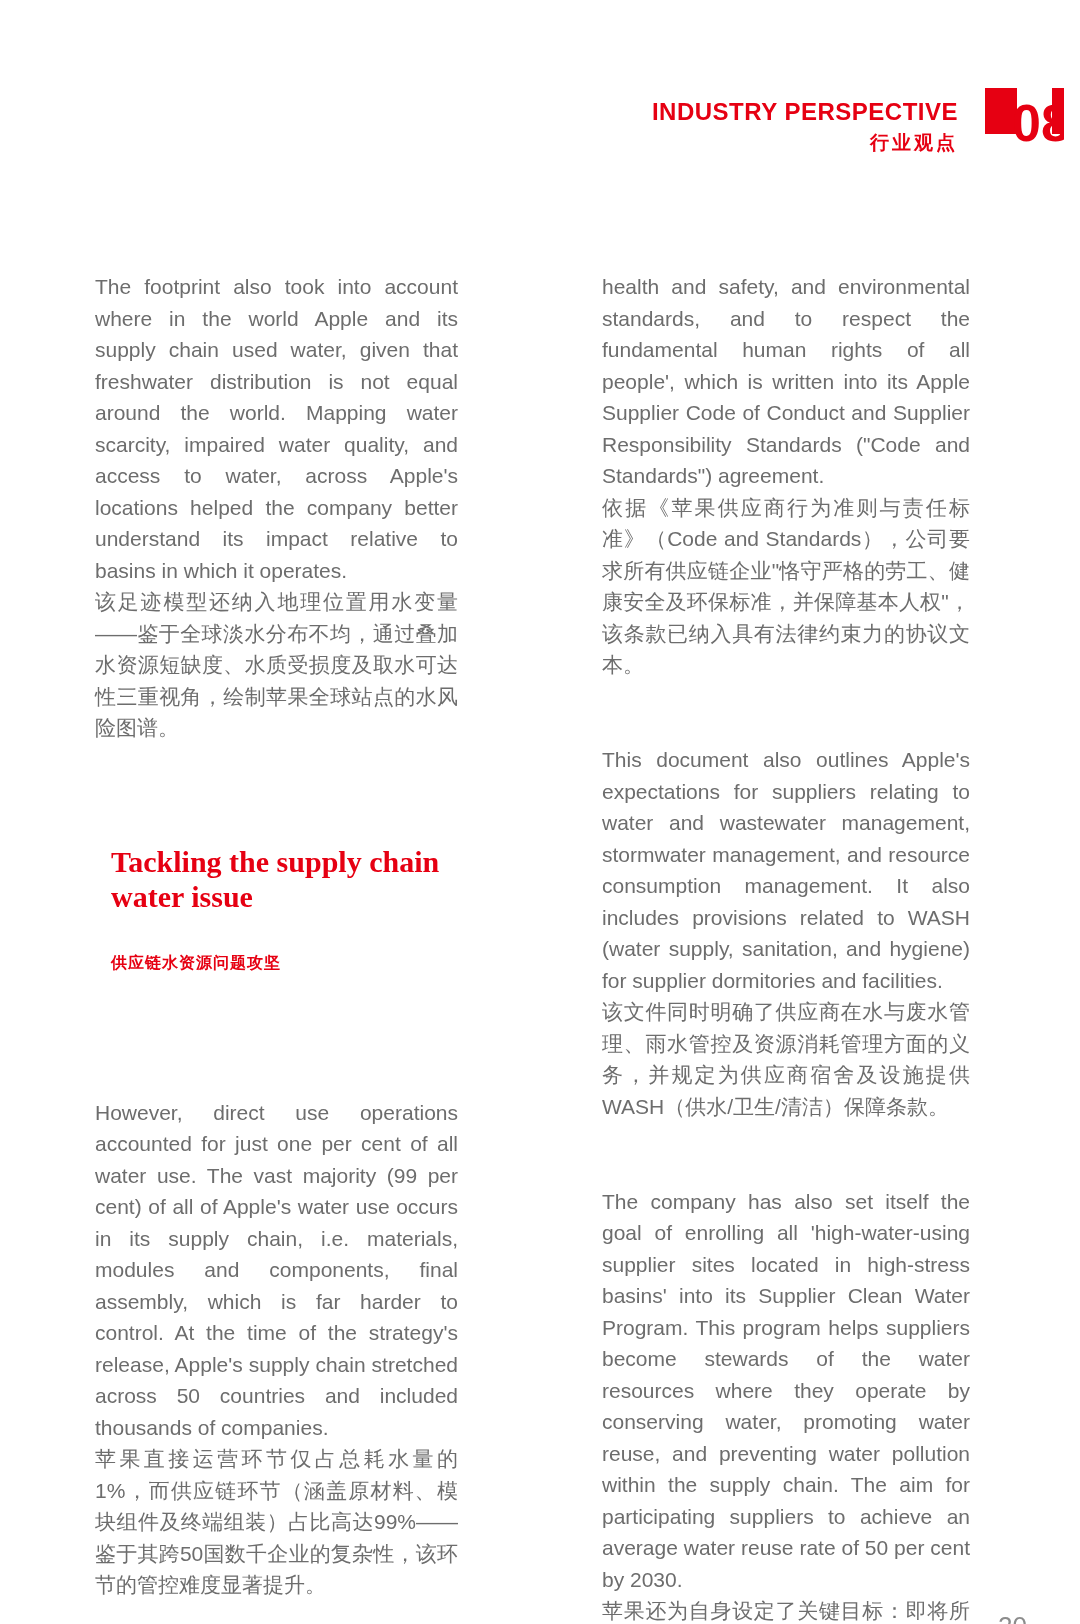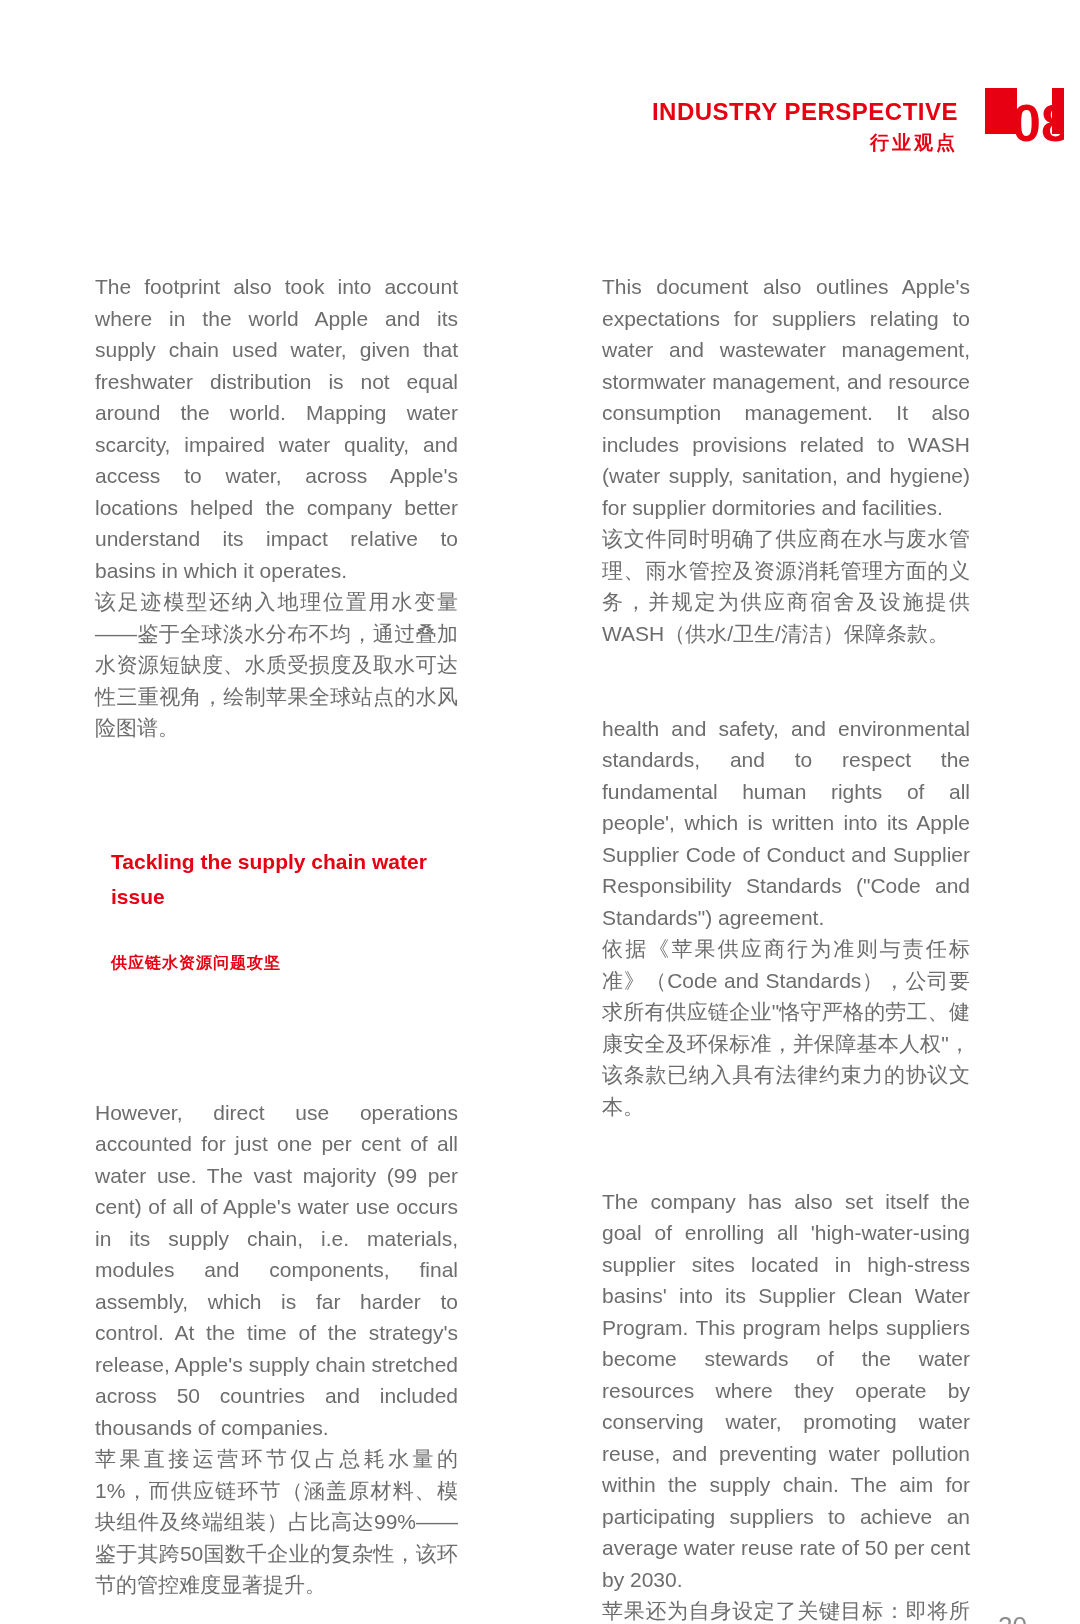--- a/index.html
+++ b/index.html
@@ -46,22 +46,22 @@
     font-size: 21px;
     line-height: 31.5px;
     color: var(--body-gray);
     text-align: justify;
     white-space: pre-line;
     margin-bottom: 31.5px;
   }
   .para:last-child { margin-bottom: 0; }
   .heading { margin-top: 52px; margin-bottom: 70px; }
   .h-en {
-    display: block; font-size: 21px; line-height: 35px;
-    font-weight: bold; color: var(--red);
+    display: block; font-size: 30px; line-height: 35px;
+    font-weight: bold; color: var(--red); font-family: Liberation Serif, serif;
   }
   .h-zh {
     display: block; font-size: 16px; line-height: 33px;
     font-weight: bold; color: var(--red); letter-spacing: 1px;
   }
   
   .pagenum {
     position: absolute; top: 1563px; left: 950px;
     font-size: 26px; color: #8c8c8c;
   }
@@ -85,24 +85,24 @@
     <h2 class="heading">
       <span class="h-en">Tackling the supply chain water issue</span>
       <span class="h-zh">供应链水资源问题攻坚</span>
     </h2>
     <p class="para">However, direct use operations accounted for just one per cent of all water use. The vast majority (99 per cent) of all of Apple's water use occurs in its supply chain, i.e. materials, modules and components, final assembly, which is far harder to control. At the time of the strategy's release, Apple's supply chain stretched across 50 countries and included thousands of companies.
 苹果直接运营环节仅占总耗水量的1%，而供应链环节（涵盖原材料、模块组件及终端组装）占比高达99%——鉴于其跨50国数千企业的复杂性，该环节的管控难度显著提升。</p>
     <p class="para">To address this, the company requires all supply chain businesses to 'abide by rigorous labour,</p>
   </section>
 
   <section class="col col-r">
+    <p class="para">health and safety, and environmental standards, and to respect the fundamental human rights of all people', which is written into its Apple Supplier Code of Conduct and Supplier Responsibility Standards ("Code and Standards") agreement.
+依据《苹果供应商行为准则与责任标准》（Code and Standards），公司要求所有供应链企业"恪守严格的劳工、健康安全及环保标准，并保障基本人权"，该条款已纳入具有法律约束力的协议文本。</p>
     <p class="para">This document also outlines Apple's expectations for suppliers relating to water and wastewater management, stormwater management, and resource consumption management. It also includes provisions related to WASH (water supply, sanitation, and hygiene) for supplier dormitories and facilities.
 该文件同时明确了供应商在水与废水管理、雨水管控及资源消耗管理方面的义务，并规定为供应商宿舍及设施提供WASH（供水/卫生/清洁）保障条款。</p>
-    <p class="para">health and safety, and environmental standards, and to respect the fundamental human rights of all people', which is written into its Apple Supplier Code of Conduct and Supplier Responsibility Standards ("Code and Standards") agreement.
-依据《苹果供应商行为准则与责任标准》（Code and Standards），公司要求所有供应链企业"恪守严格的劳工、健康安全及环保标准，并保障基本人权"，该条款已纳入具有法律约束力的协议文本。</p>
     <p class="para">The company has also set itself the goal of enrolling all 'high-water-using supplier sites located in high-stress basins' into its Supplier Clean Water Program. This program helps suppliers become stewards of the water resources where they operate by conserving water, promoting water reuse, and preventing water pollution within the supply chain. The aim for participating suppliers to achieve an average water reuse rate of 50 per cent by 2030.
 苹果还为自身设定了关键目标：即将所有位于水资源压力高度紧张流域的耗水型供应商纳入"供应商净水计划"，通过节水、回用及防污措施助其成为水资源管理者，并最终力争在 2030年实现参与者平均回用率达50%的目标。</p>
   </section>
 
   <footer>
     <span class="pagenum">20</span>
   </footer>
 
 </div>
 

